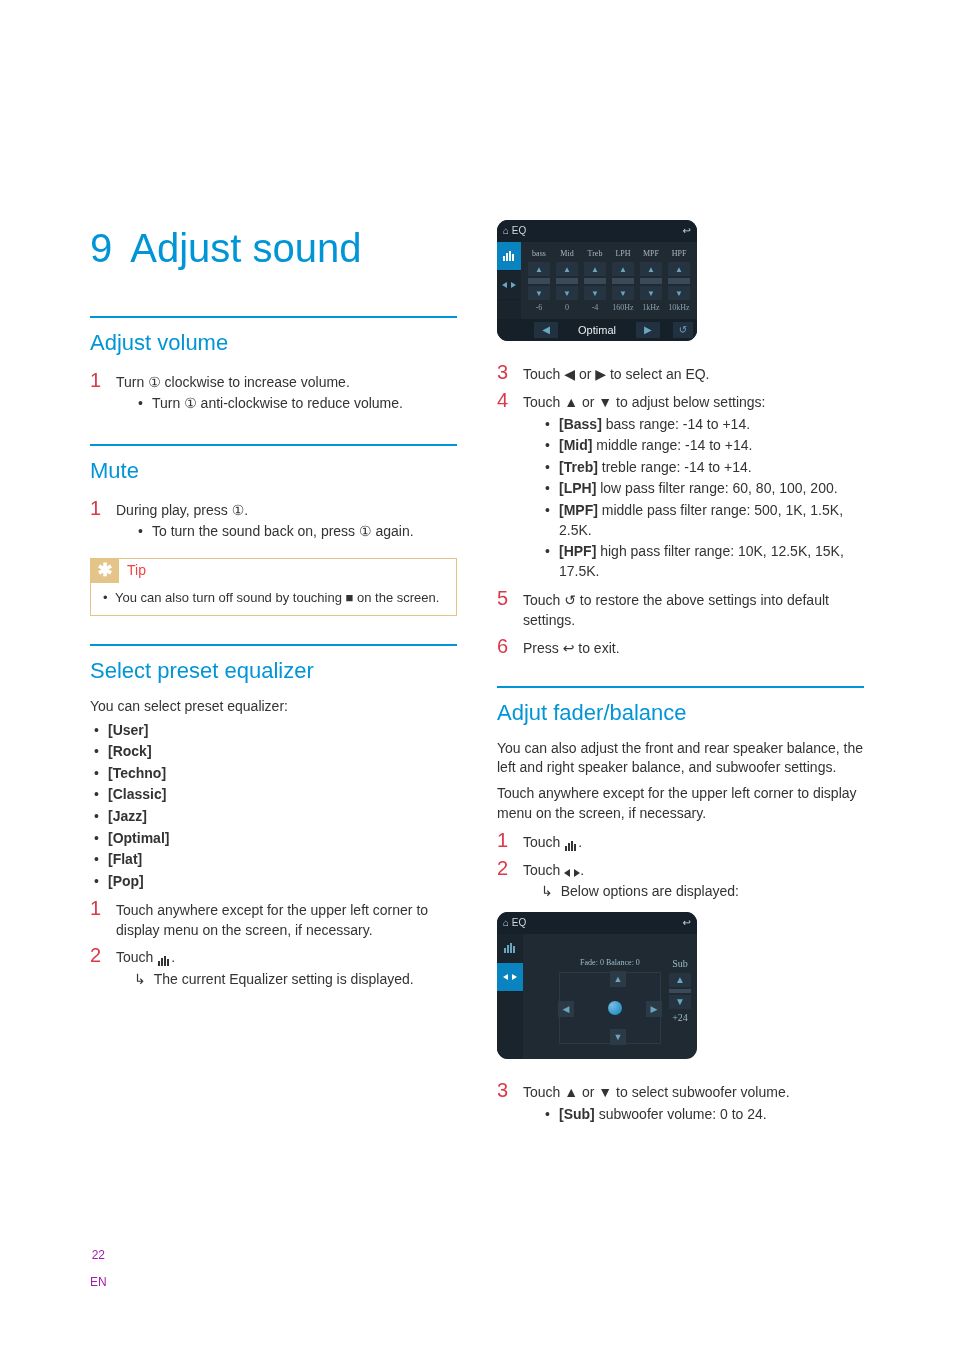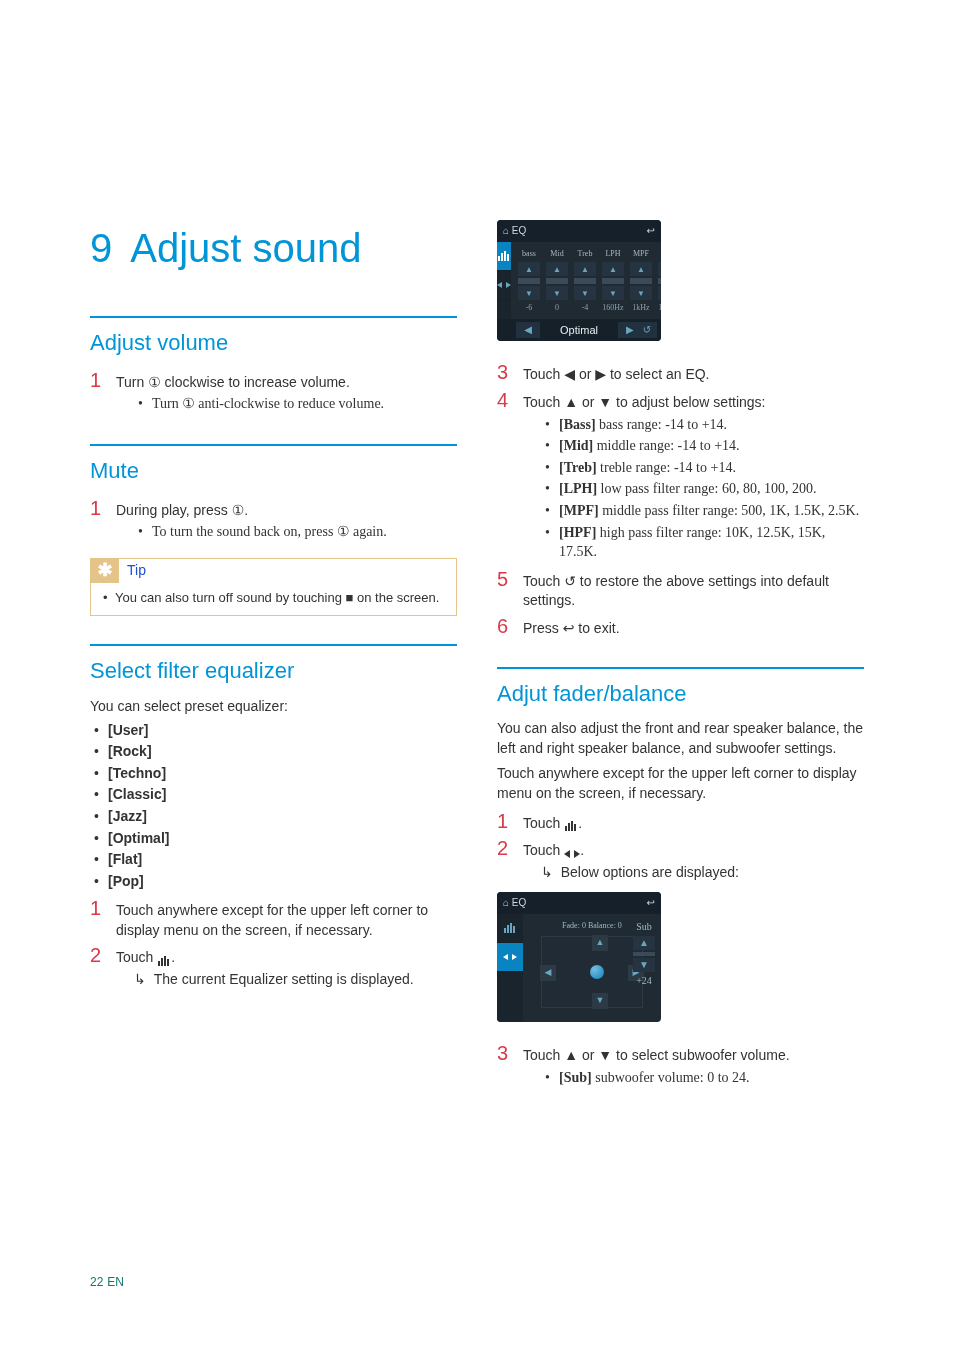--- a/index.html
+++ b/index.html
@@ -86,21 +86,20 @@
     content: "•";
     position: absolute;
     left: 4px;
     top: 0;
     color: #333;
   }
   ul.sub-bullet {
     list-style: none;
     padding: 0;
     margin: 2px 0 0 18px;
-    font-family: Liberation Serif, serif;
   }
   ul.sub-bullet > li {
     position: relative;
     padding-left: 18px;
     margin: 2px 0;
   }
   ul.sub-bullet > li::before {
     content: "•";
     position: absolute;
     left: 4px;
@@ -138,42 +137,42 @@
     width: 28px;
     height: 24px;
     color: #fff;
     display: flex;
     align-items: center;
     justify-content: center;
     font-size: 18px;
     font-weight: 700;
   }
   .tip-title {
-    color: #1d4ed8;
+    color: #ef4444;
     font-size: 14px;
   }
   .tip-body {
     padding: 6px 10px 8px 10px;
     font-size: 13px;
   }
   .tip-body ul { margin: 0; padding: 0; list-style: none; }
   .tip-body li { position: relative; padding-left: 14px; }
   .tip-body li::before {
     content: "•"; position: absolute; left: 2px; top: 0; color: #333;
   }
 
   .intro-para {
     margin: 6px 0 4px 0;
   }
 
   
   .device-shot {
-    width: 164px;
+    width: 200px;
     background: #1f2a33;
-    border-radius: 4px;
+    border-radius: 11px;
     overflow: hidden;
     color: #cfd7dc;
     font-size: 10px;
     margin-bottom: 20px;
   }
   .ds-topbar {
     display: flex;
     justify-content: space-between;
     align-items: center;
     padding: 4px 6px;
@@ -272,24 +271,25 @@
   }
   .sub-col .lbl { font-size:10px; color:#9bbcc8; }
   .sub-col .btn { width:22px; height:14px; background:#263340; color:#6aa6bf; display:flex; align-items:center; justify-content:center; }
   .sub-col .bar { width:22px; height:4px; background:#3a4a58; }
 
   .footer {
     position: absolute;
     left: 90px;
     bottom: 60px;
     font-size: 12px;
-    color: #0f766e;
+    color: #a21caf;
     display:flex;
     align-items:center;
-    gap: 4px;
+    gap: 10px;
+    flex-direction: column;
   }
   .footer .lang { font-weight: 400; }
 </style>
 </head>
 <body>
 
 <div class="page">
   <div class="two-col">
 
     <div class="col">
@@ -333,21 +333,21 @@
           <div class="tip-title">Tip</div>
         </div>
         <div class="tip-body">
           <ul>
               <li>You can also turn off sound by touching ■ on the screen.</li>
             </ul>
         </div>
       </div>
 
       <hr class="section-rule">
-      <h2 class="section">Select filter equalizer</h2>
+      <h2 class="section">Select preset equalizer</h2>
       <p class="intro-para">You can select preset equalizer:</p>
       <ul class="bullet">
         <li><span class="bold">[User]</span></li>
         <li><span class="bold">[Rock]</span></li>
         <li><span class="bold">[Techno]</span></li>
         <li><span class="bold">[Classic]</span></li>
         <li><span class="bold">[Jazz]</span></li>
         <li><span class="bold">[Optimal]</span></li>
         <li><span class="bold">[Flat]</span></li>
         <li><span class="bold">[Pop]</span></li>
@@ -532,21 +532,21 @@
                   <rect x="10" y="4" width="2" height="7" fill="#6aa6bf"></rect>
                 </svg>
             </div>
             <div class="ds-side-btn active">
               <svg width="14" height="10" viewBox="0 0 14 10">
                   <polygon points="0,5 5,2 5,8" fill="#fff"></polygon>
                   <polygon points="14,5 9,2 9,8" fill="#fff"></polygon>
                 </svg>
             </div>
           </div>
-          <div class="ds-main" style="position:relative; height:96px;">
+          <div class="ds-main" style="position:relative; height:96px;margin-top:17px;">
             <div style="font-size:8px; text-align:center; color:#9bbcc8; margin-bottom:4px;">Fade: 0 Balance: 0</div>
             <div class="fb-pad">
               <div class="fb-arrow up">▲</div>
               <div class="fb-arrow down">▼</div>
               <div class="fb-arrow left">◀</div>
               <div class="fb-arrow right">▶</div>
               <div class="fb-knob"></div>
             </div>
             <div class="sub-col">
               <div class="lbl">Sub</div>

